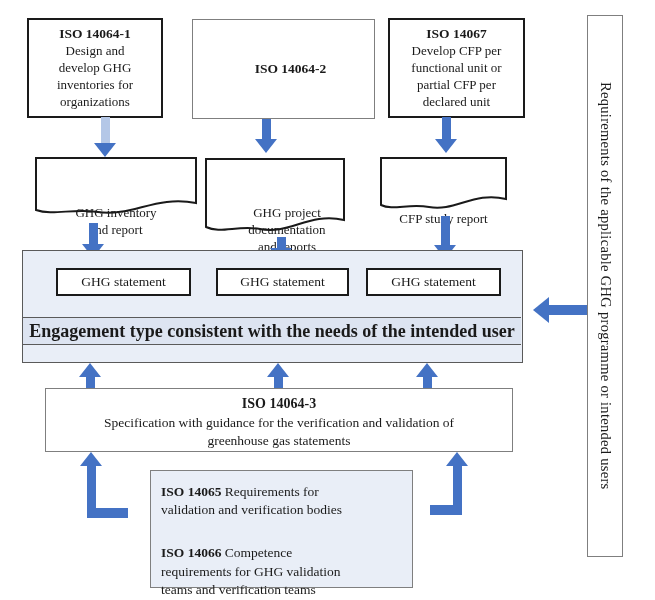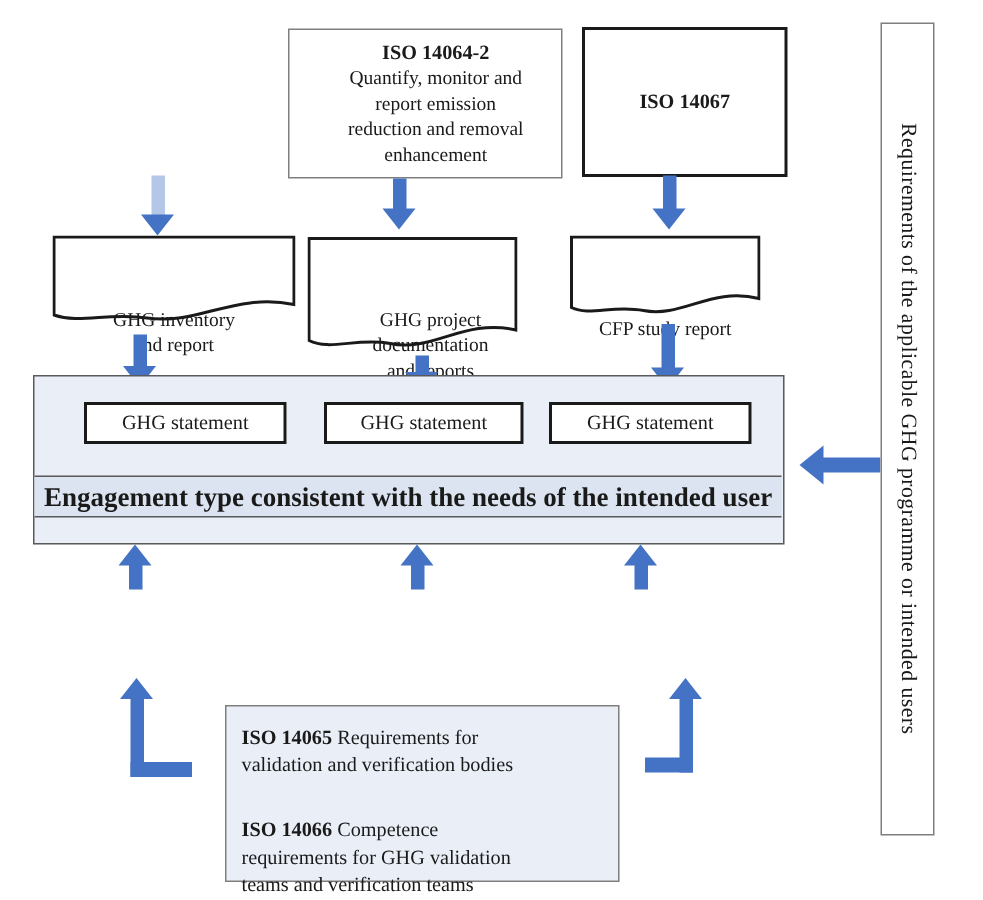--- a/index.html
+++ b/index.html
@@ -55,29 +55,36 @@
   .head.up{border-left:11px solid transparent;border-right:11px solid transparent;
            border-bottom:14px solid var(--arrow);}
   .head.leftp{border-top:13px solid transparent;border-bottom:13px solid transparent;
               border-right:16px solid var(--arrow);}
 </style>
 </head>
 <body>
 
 <div id="stage">
 
+  <div class="abs box" style="left:27px;top:18px;width:136px;height:100px">
+    <span class="code">ISO 14064-1</span>
+    <span class="body">Design and
+develop GHG
+inventories for
+organizations</span>
+  </div>
   <div class="abs box grayborder" style="left:192px;top:19px;width:183px;height:100px">
     <span class="code">ISO 14064-2</span>
-    <span class="body">Quantify, monitor and
-report  emission
-reduction and removal
-enhancement</span>
   </div>
   <div class="abs box" style="left:388px;top:18px;width:137px;height:100px">
     <span class="code">ISO 14067</span>
+    <span class="body">Develop CFP per
+functional unit or
+partial CFP per
+declared unit</span>
   </div>
 
   <div class="abs shaft light" style="left:101px;top:117px;width:9px;height:28px"></div>
   <div class="abs head down" style="left:94px;top:143px"></div>
 
   <div class="abs shaft" style="left:262px;top:119px;width:9px;height:22px"></div>
   <div class="abs head down" style="left:255px;top:139px"></div>
 
   <div class="abs shaft" style="left:442px;top:117px;width:9px;height:24px"></div>
   <div class="abs head down" style="left:435px;top:139px"></div>
@@ -135,20 +142,25 @@
 
   <div class="abs head up" style="left:79px;top:363px"></div>
   <div class="abs shaft" style="left:86px;top:376px;width:9px;height:17px"></div>
 
   <div class="abs head up" style="left:267px;top:363px"></div>
   <div class="abs shaft" style="left:274px;top:376px;width:9px;height:17px"></div>
 
   <div class="abs head up" style="left:416px;top:363px"></div>
   <div class="abs shaft" style="left:423px;top:376px;width:9px;height:17px"></div>
 
+  <div class="abs vbox" style="left:45px;top:388px;width:468px;height:64px">
+    <span class="code">ISO 14064-3</span>
+    <span class="body">Specification with guidance for the verification and validation of
+greenhouse gas statements</span>
+  </div>
 
   <div class="abs head up" style="left:80px;top:452px"></div>
   <div class="abs shaft" style="left:87px;top:464px;width:9px;height:54px"></div>
   <div class="abs shaft" style="left:87px;top:508px;width:41px;height:10px"></div>
 
   <div class="abs head up" style="left:446px;top:452px"></div>
   <div class="abs shaft" style="left:453px;top:464px;width:9px;height:51px"></div>
   <div class="abs shaft" style="left:430px;top:505px;width:32px;height:10px"></div>
 
   <div class="abs bodies" style="left:150px;top:470px;width:263px;height:118px">

